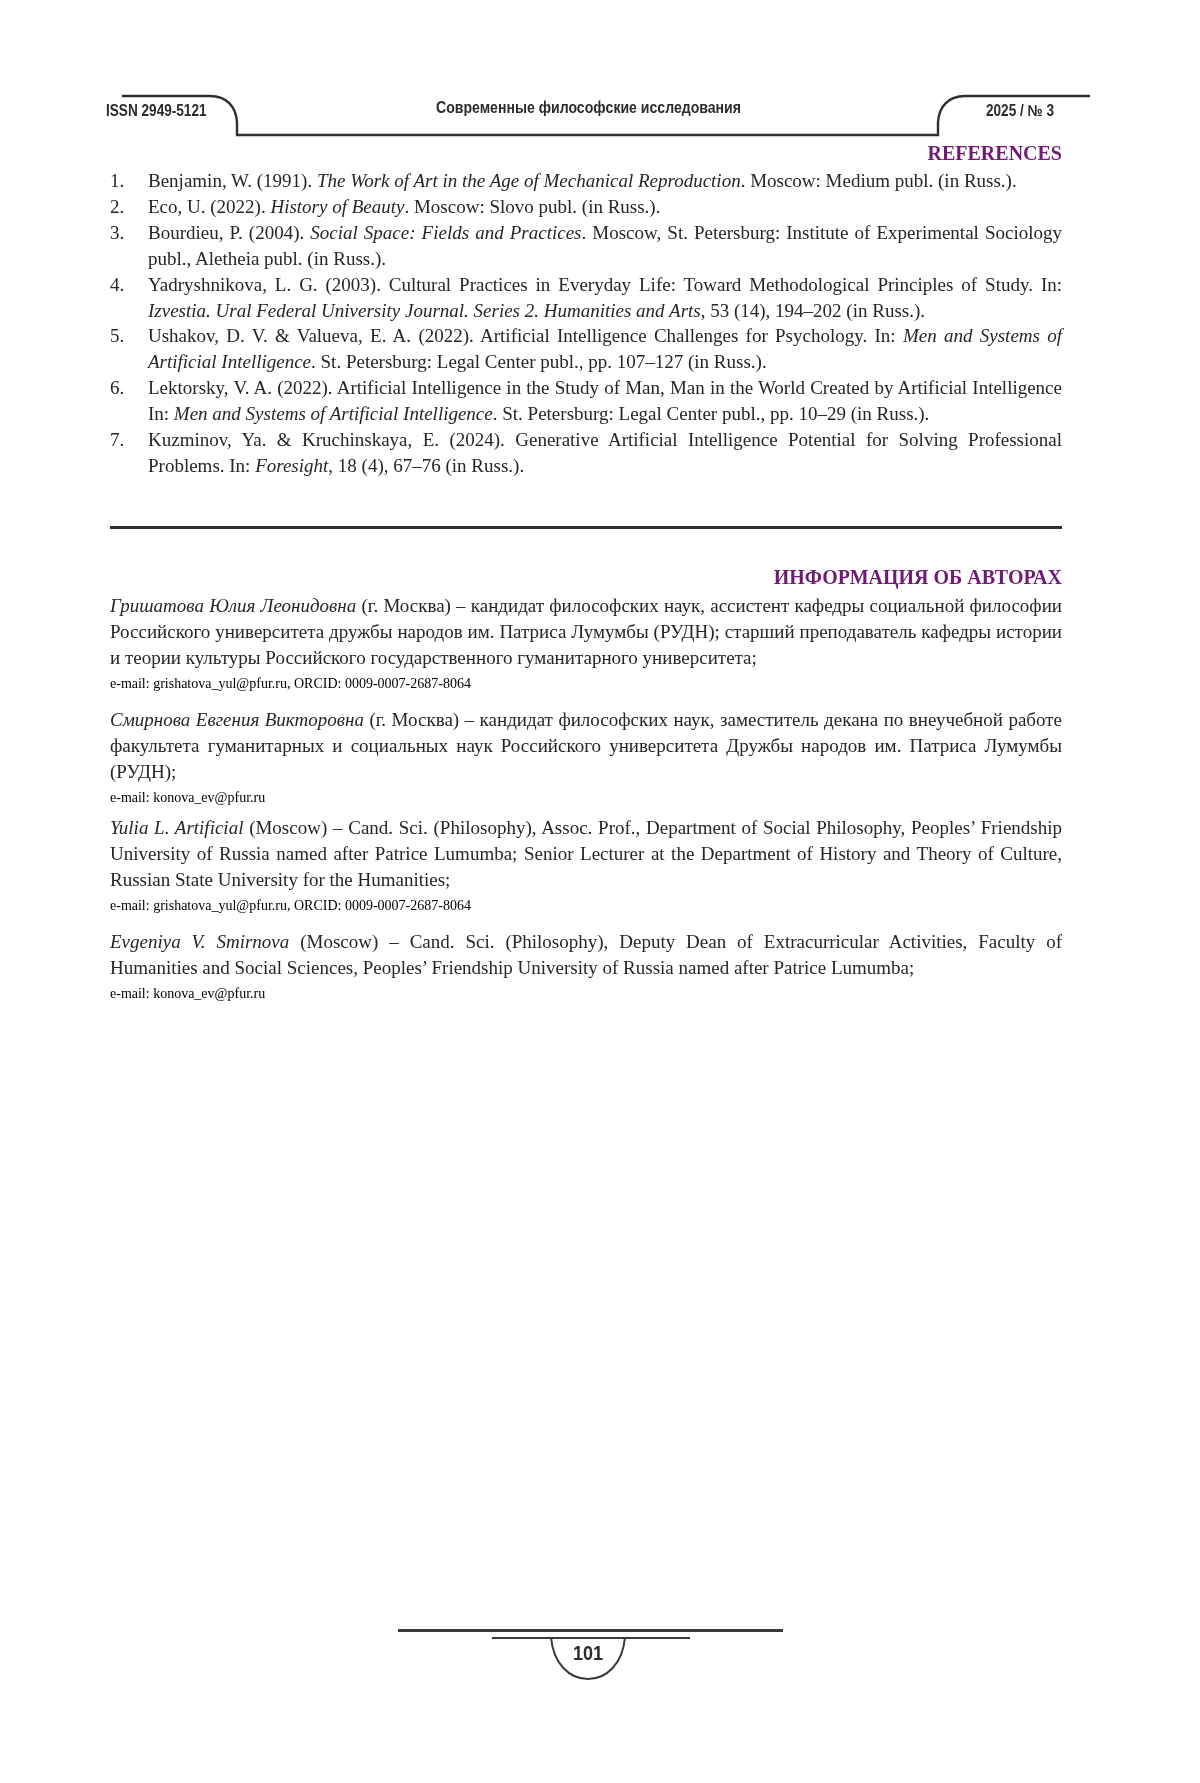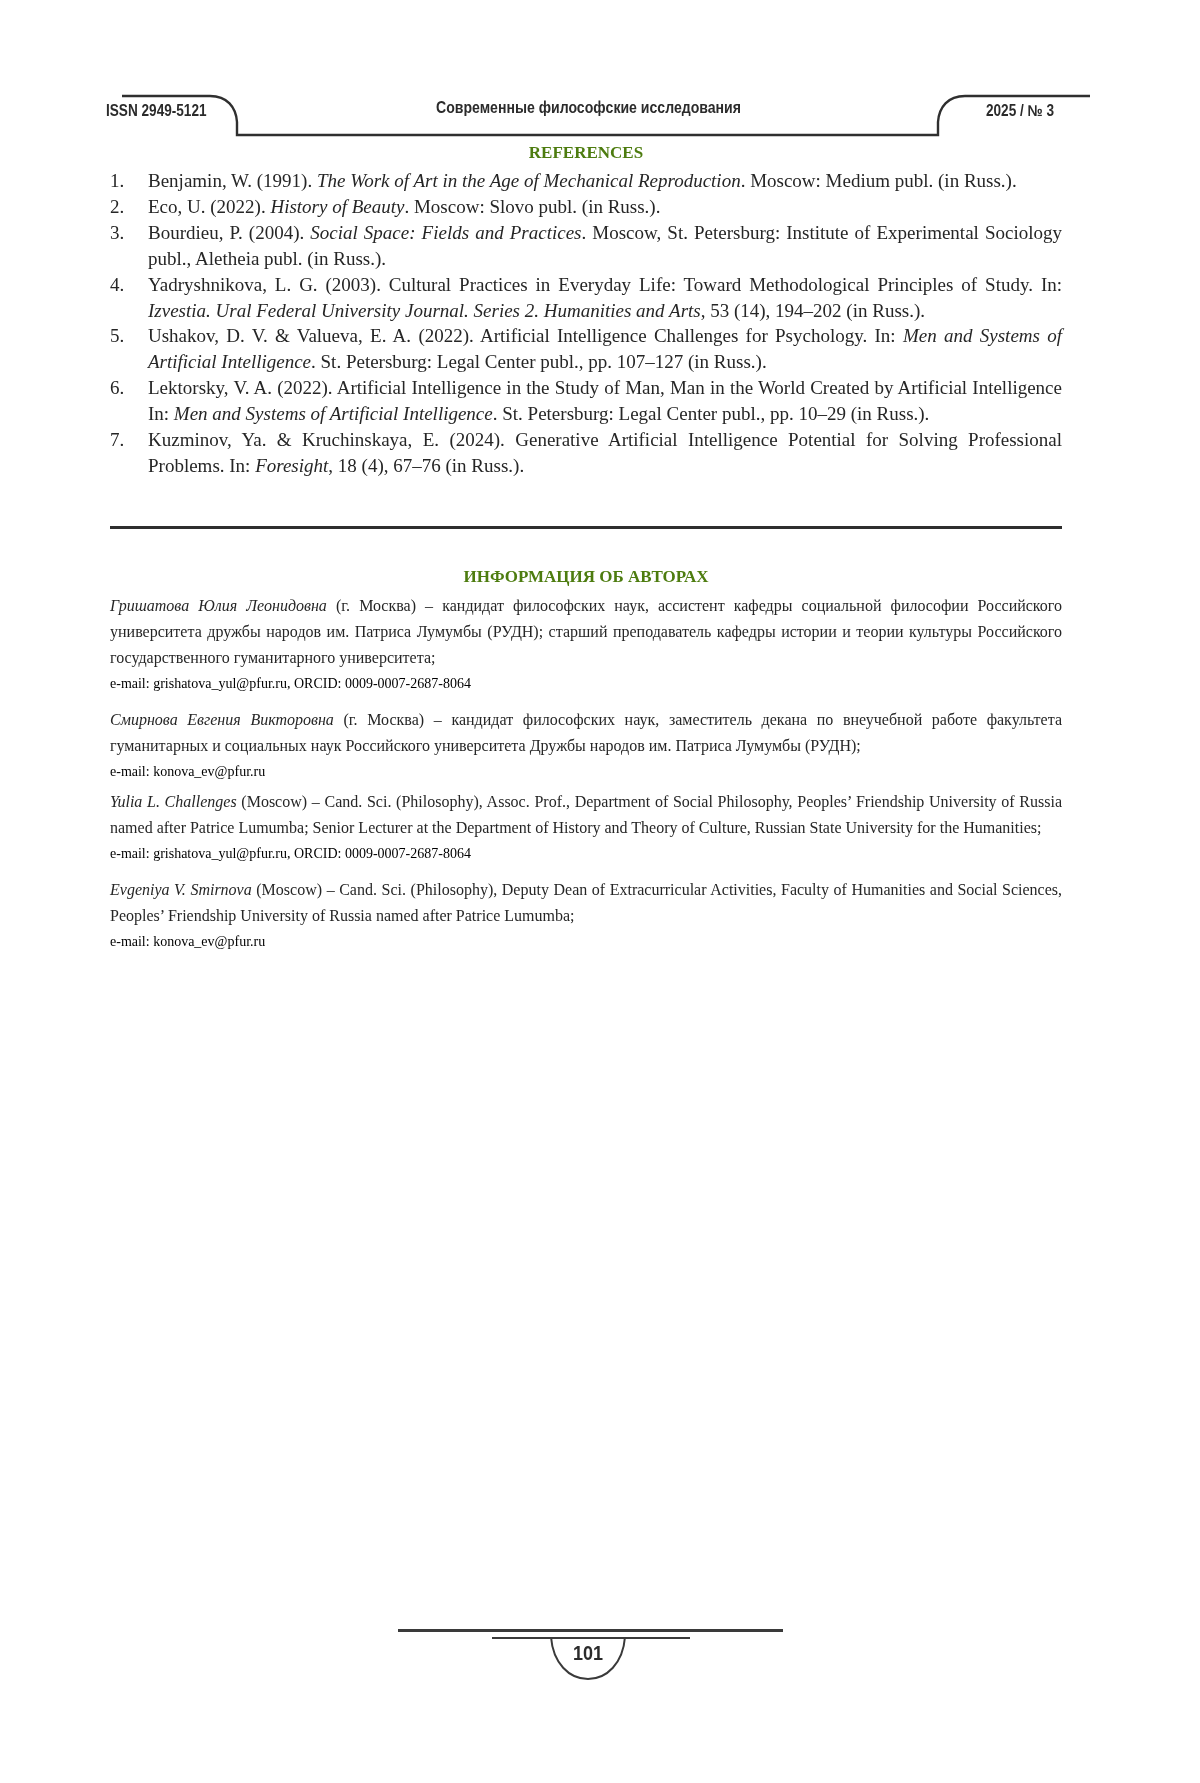--- a/index.html
+++ b/index.html
@@ -14,34 +14,34 @@
     font-weight:700; font-size:16px; color:#2b2b2b; white-space:nowrap;
   }
   .issn  { left:106px; top:102px; transform:scaleX(.85); transform-origin:left center; }
   .jtitle{ left:237px; top:99px; width:703px; text-align:center;
            transform:scaleX(.88); transform-origin:center; font-weight:600; }
   .issue { left:955px; top:102px; width:130px; text-align:center;
            transform:scaleX(.85); transform-origin:center; }
   
   .content { position:absolute; left:110px; top:141px; width:952px; }
   .sec-heading {
-    text-align:center; font-weight:700; font-size:17px; line-height:24px;
-    margin:0; color:#4d7c0f;
+    text-align:right; font-weight:700; font-size:20px; line-height:24px;
+    margin:0; color:#701a75;
   }
   .ref-list { margin-top:3px; }
   .ref-row { display:flex; font-size:19px; line-height:25.9px; color:#262626; }
   .ref-num { flex:none; width:38px; }
   .ref-text { flex:1; text-align:justify; }
   .it { font-style:italic; }
   .divider { height:3px; background:#2e2e2e; margin-top:47px; }
   .ru-head { margin-top:36px; }
   .en-head { margin-top:40px; }
   .author-entry { margin-top:4px; }
   .author-par {
-    font-size:16px; line-height:26px; text-align:justify; color:#262626; margin:0;
+    font-size:19px; line-height:26px; text-align:justify; color:#262626; margin:0;
   }
   .author-email { font-size:14px; line-height:26px; color:#000000; }
   .gap-sm { height:6px; }
   
   .f-line { position:absolute; background:#3a3a3a; height:3px; }
   .f-line1 { left:398px; top:1629px; width:385px; }
   .f-line2 { left:492px; top:1637px; width:198px; height:2px; }
   .f-arc { position:absolute; left:545px; top:1637px; width:86px; height:48px; }
   .page-num {
     position:absolute; left:553px; top:1642px; width:70px; text-align:center;
@@ -106,21 +106,21 @@
         </div>
         <div class="gap-sm"></div>
         <div class="author-entry">
           <p class="author-par"><span class="it">Смирнова Евгения Викторовна</span><span> (г. Москва) – кандидат философских наук, заместитель декана по внеучебной работе факультета гуманитарных и социальных наук Российского университета Дружбы народов им. Патриса Лумумбы (РУДН);</span></p>
           <div class="author-email">e-mail: konova_ev@pfur.ru</div>
         </div>
       </div>
 
     <div id="authors-en">
         <div class="author-entry">
-          <p class="author-par"><span class="it">Yulia L. Challenges</span><span> (Moscow) – Cand. Sci. (Philosophy), Assoc. Prof., Department of Social Philosophy, Peoples’ Friendship University of Russia named after Patrice Lumumba; Senior Lecturer at the Department of History and Theory of Culture, Russian State University for the Humanities;</span></p>
+          <p class="author-par"><span class="it">Yulia L. Artificial</span><span> (Moscow) – Cand. Sci. (Philosophy), Assoc. Prof., Department of Social Philosophy, Peoples’ Friendship University of Russia named after Patrice Lumumba; Senior Lecturer at the Department of History and Theory of Culture, Russian State University for the Humanities;</span></p>
           <div class="author-email">e-mail: grishatova_yul@pfur.ru, ORCID: 0009-0007-2687-8064</div>
         </div>
         <div class="gap-sm"></div>
         <div class="author-entry">
           <p class="author-par"><span class="it">Evgeniya V. Smirnova</span><span> (Moscow) – Cand. Sci. (Philosophy), Deputy Dean of Extracurricular Activities, Faculty of Humanities and Social Sciences, Peoples’ Friendship University of Russia named after Patrice Lumumba;</span></p>
           <div class="author-email">e-mail: konova_ev@pfur.ru</div>
         </div>
       </div>
 
   </div>

